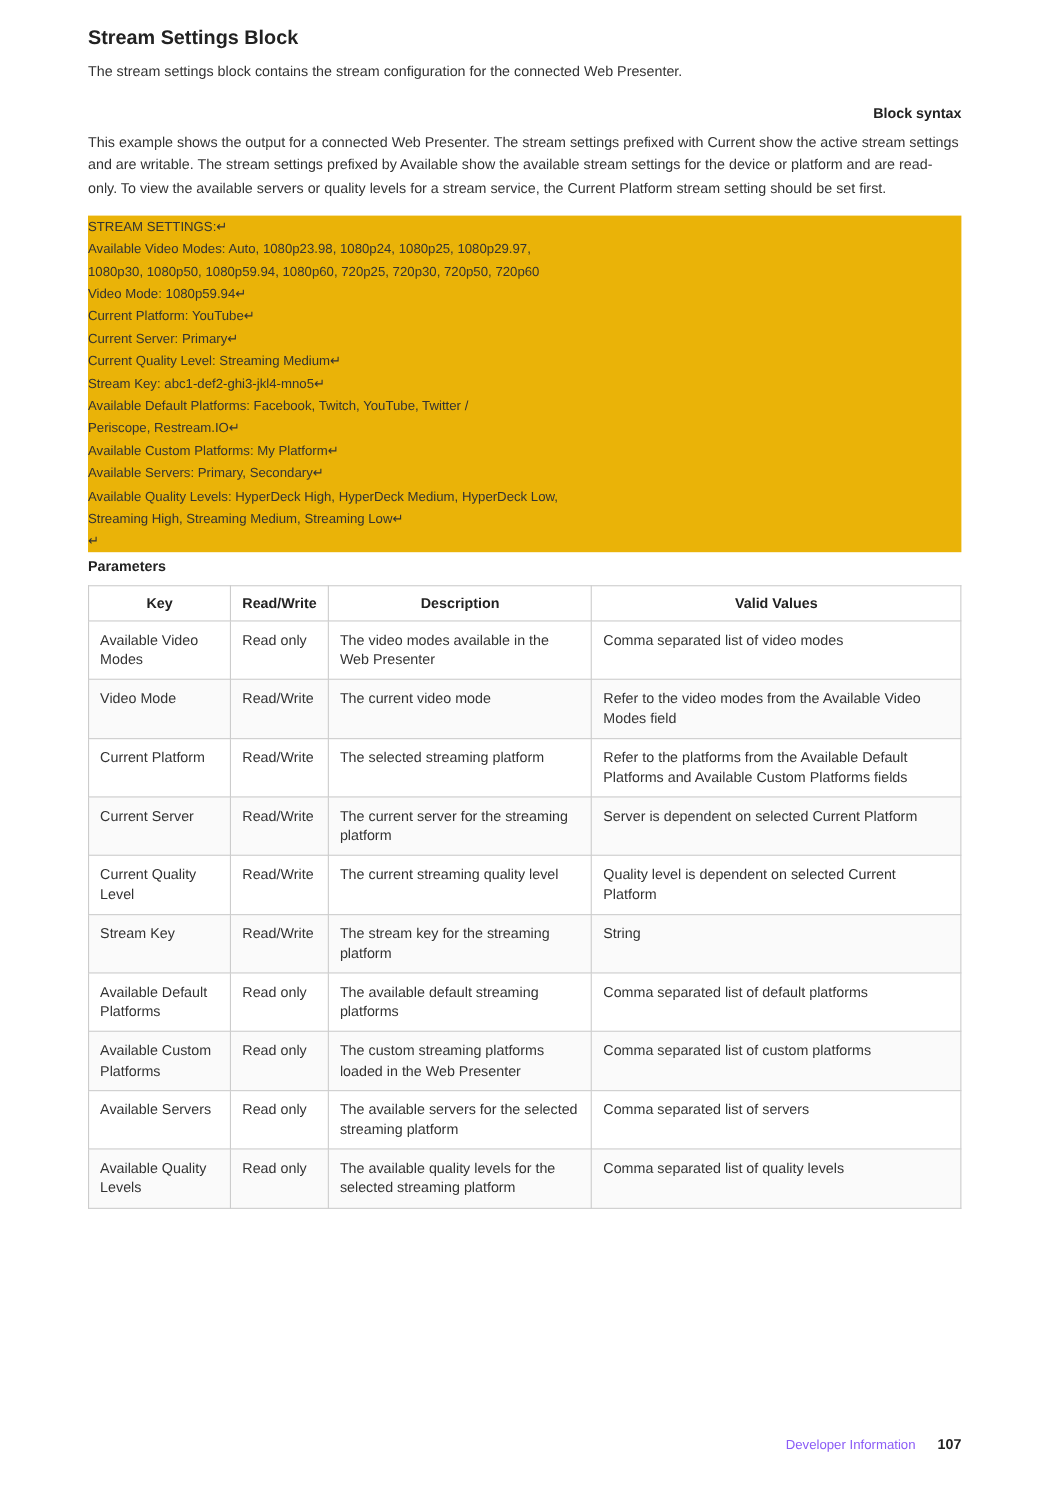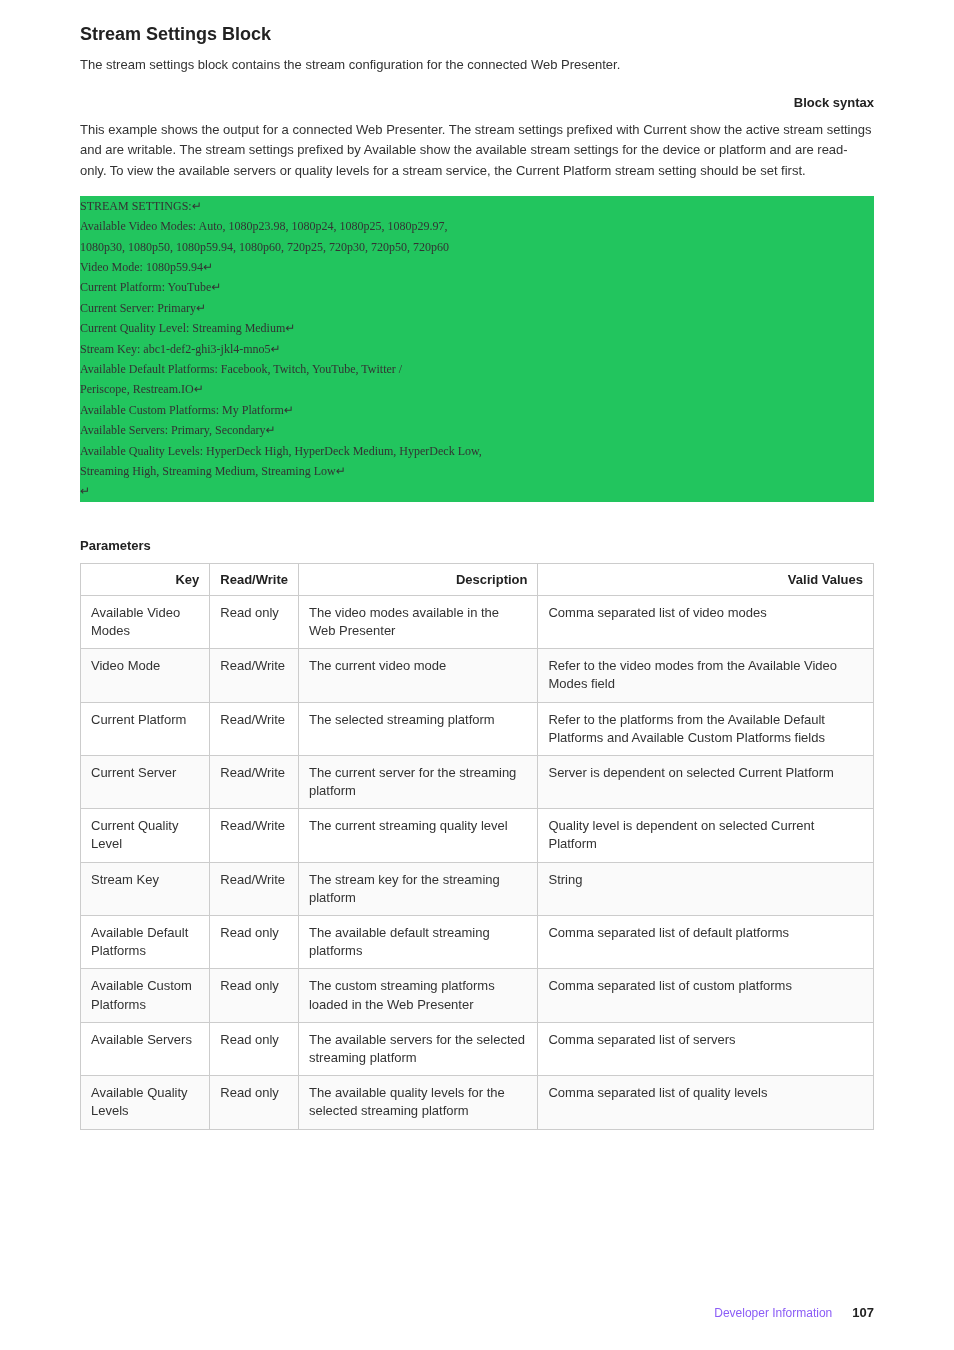--- a/index.html
+++ b/index.html
@@ -35,43 +35,43 @@
       margin-bottom: 10px;
       text-align: right;
     }
     .block-description {
       font-size: 13px;
       color: #333;
       line-height: 1.6;
       margin-bottom: 14px;
     }
     .code-block {
-      font-family: Liberation Serif, serif;
+      font-family: Liberation Sans, sans-serif;
       font-size: 12px;
       color: #333;
-      background: #22c55e;
+      background: #eab308;
       line-height: 1.7;
-      margin-bottom: 36px;
+      margin-bottom: 5px;
       white-space: pre;
     }
     .params-heading {
       font-size: 13px;
       font-weight: bold;
       color: #222;
       margin-bottom: 10px;
     }
     table {
       width: 100%;
       border-collapse: collapse;
       font-size: 13px;
     }
     table th {
       background: #fff;
       font-weight: bold;
-      text-align: right;
+      text-align: center;
       padding: 8px 10px;
       border: 1px solid #ccc;
       color: #222;
     }
     table td {
       padding: 8px 10px;
       border: 1px solid #ccc;
       vertical-align: top;
       color: #333;
       line-height: 1.4;

